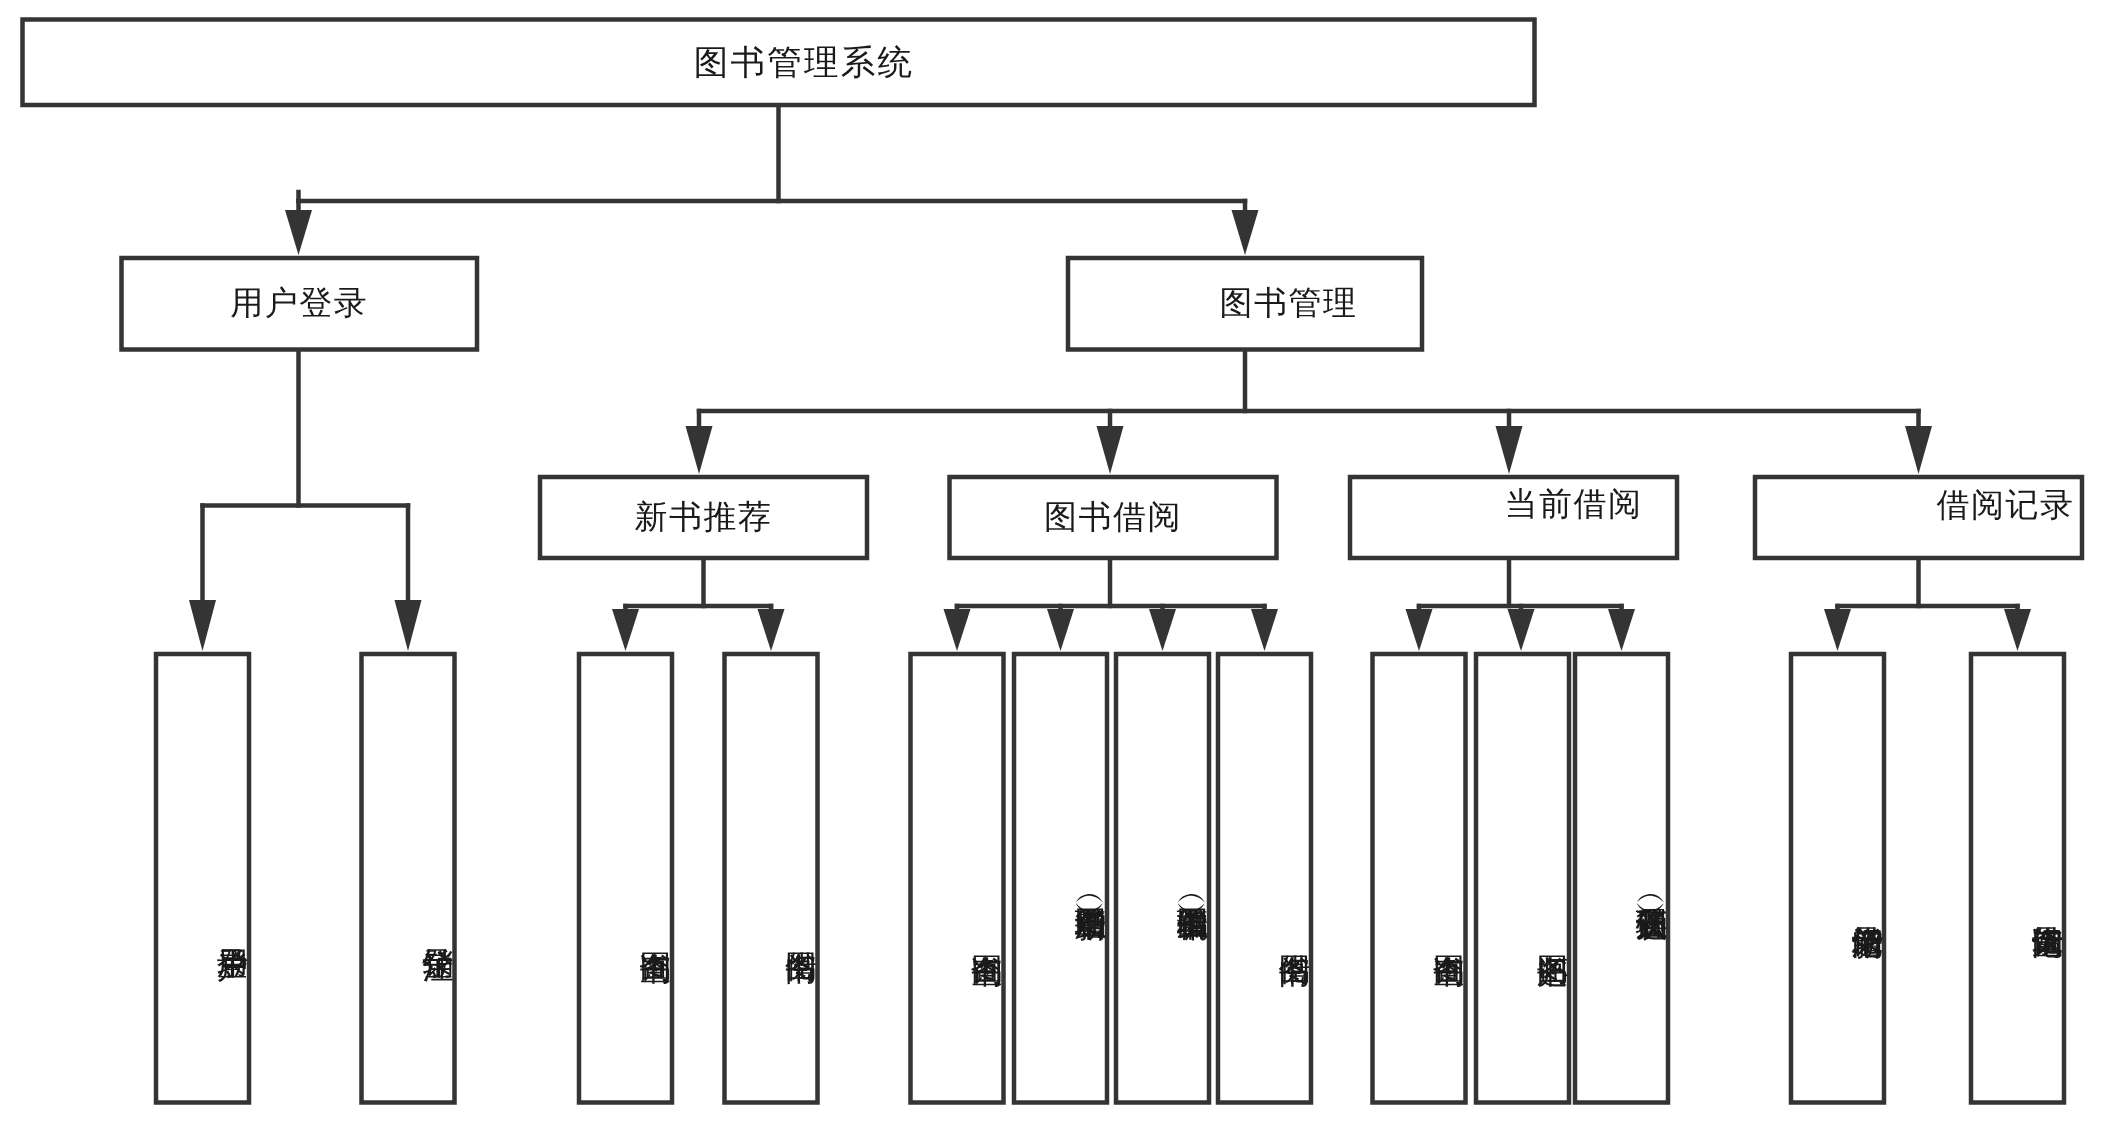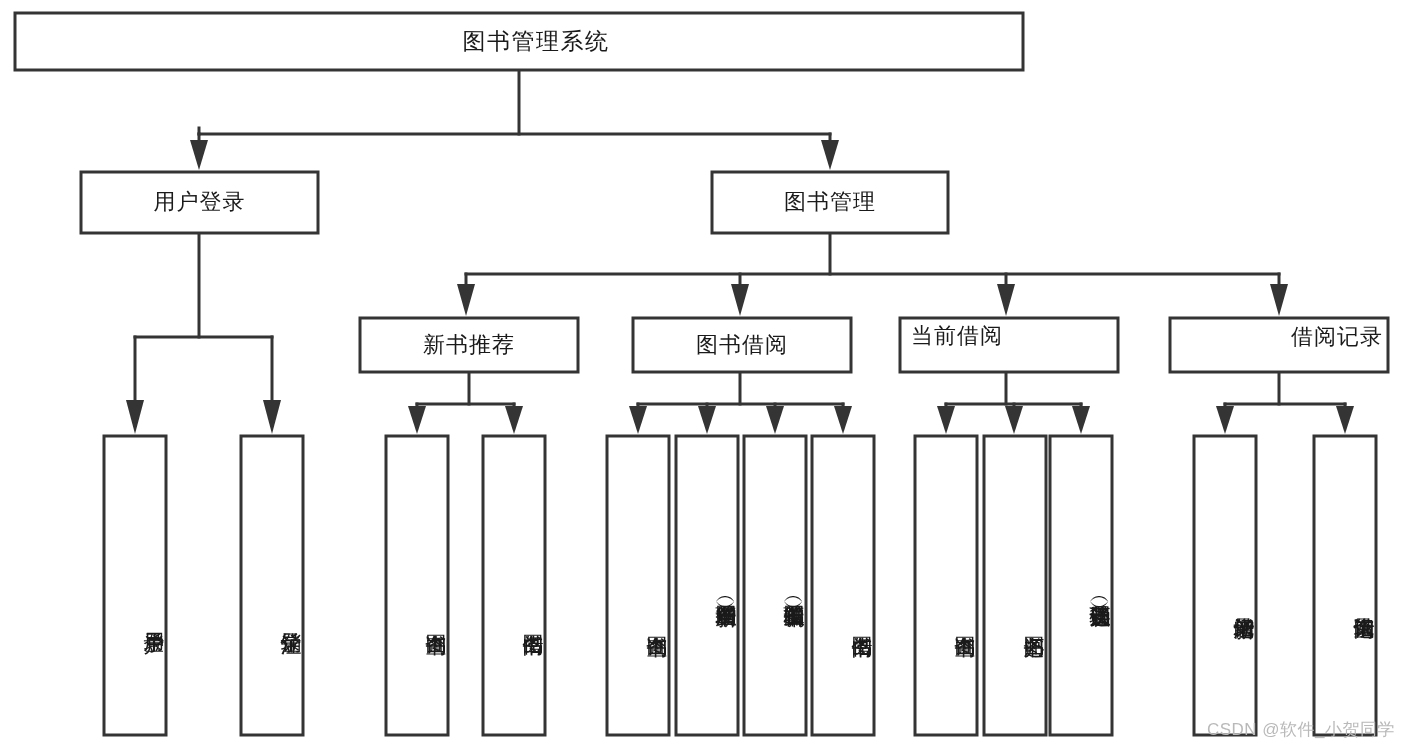--- a/index.html
+++ b/index.html
@@ -172,35 +172,34 @@
       <rect class="node-box" x="984" y="436" width="62" height="299"></rect>
       <rect class="node-box" x="1050" y="436" width="62" height="299"></rect>
       <rect class="node-box" x="1194" y="436" width="62" height="299"></rect>
       <rect class="node-box" x="1314" y="436" width="62" height="299"></rect>
     </g>
   </svg>
 
   <div class="node-label title-label" style="left:15px; top:13px; width:1042px; height:57px;">图书管理系统</div>
 
   <div class="node-label horizontal" style="left:81px; top:172px; width:237px; height:61px;">用户登录</div>
-  <div class="node-label horizontal" style="left:712px; top:172px; width:236px; height:61px;">图书管理</div>
+  <div class="node-label horizontal" style="left:712px; top:172px; width:236px; height:61px;padding-left:29px;">图书管理</div>
 
   <div class="node-label horizontal" style="left:633px; top:318px; width:218px; height:54px;">图书借阅</div>
   <div class="node-label horizontal" style="left:360px; top:318px; width:218px; height:54px;">新书推荐</div>
-  <div class="node-label horizontal" style="left:848px; top:318px; width:218px; height:36px;">当前借阅</div>
+  <div class="node-label horizontal" style="left:940px; top:318px; width:218px; height:36px;">当前借阅</div>
   <div class="node-label horizontal" style="left:1228px; top:318px; width:218px; height:38px;">借阅记录</div>
 
   <div class="node-label vertical" style="left:104px; top:496px; width:62px; height:239px;">用户登录</div>
   <div class="node-label vertical" style="left:241px; top:496px; width:62px; height:239px;">注销登录</div>
   <div class="node-label vertical" style="left:386px; top:500px; width:62px; height:235px;">查询图书</div>
   <div class="node-label vertical" style="left:483px; top:500px; width:62px; height:235px;">借阅图书</div>
   <div class="node-label vertical" style="left:607px; top:504px; width:62px; height:231px;">查询图书</div>
   <div class="node-label vertical" style="left:676px; top:443px; width:62px; height:292px;">新增图书（管理员）</div>
   <div class="node-label vertical" style="left:744px; top:443px; width:62px; height:292px;">编辑图书（管理员）</div>
   <div class="node-label vertical" style="left:812px; top:504px; width:62px; height:231px;">借阅图书</div>
   <div class="node-label vertical" style="left:915px; top:504px; width:62px; height:231px;">查询图书</div>
   <div class="node-label vertical" style="left:984px; top:504px; width:62px; height:231px;">归还图书</div>
   <div class="node-label vertical" style="left:1050px; top:443px; width:62px; height:292px;">确认归还（管理员）</div>
   <div class="node-label vertical" style="left:1194px; top:466px; width:62px; height:269px;">新增借阅记录</div>
   <div class="node-label vertical" style="left:1314px; top:466px; width:62px; height:269px;">查询借阅记录</div>
 
-  <div class="watermark">CSDN @软件_小贺同学</div>
 </div>
 
 </body></html>

